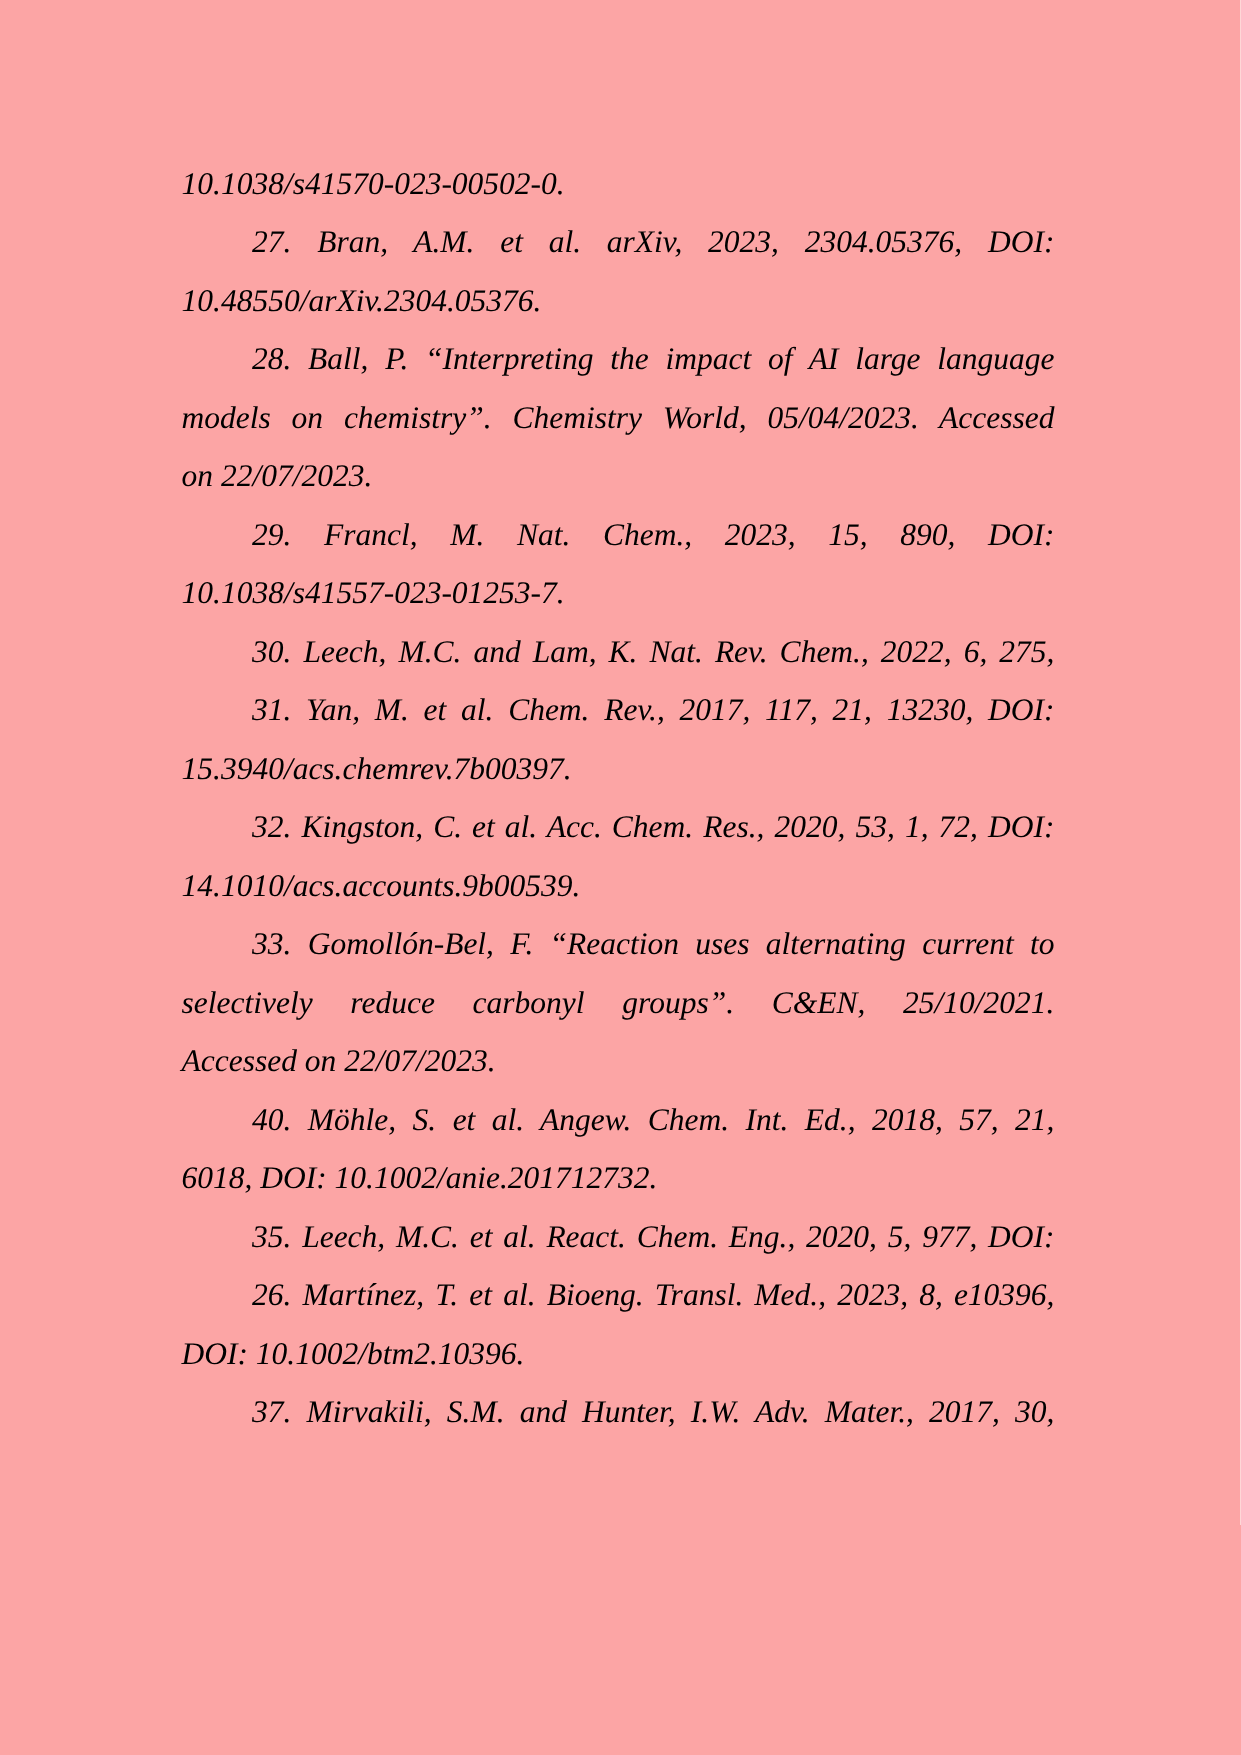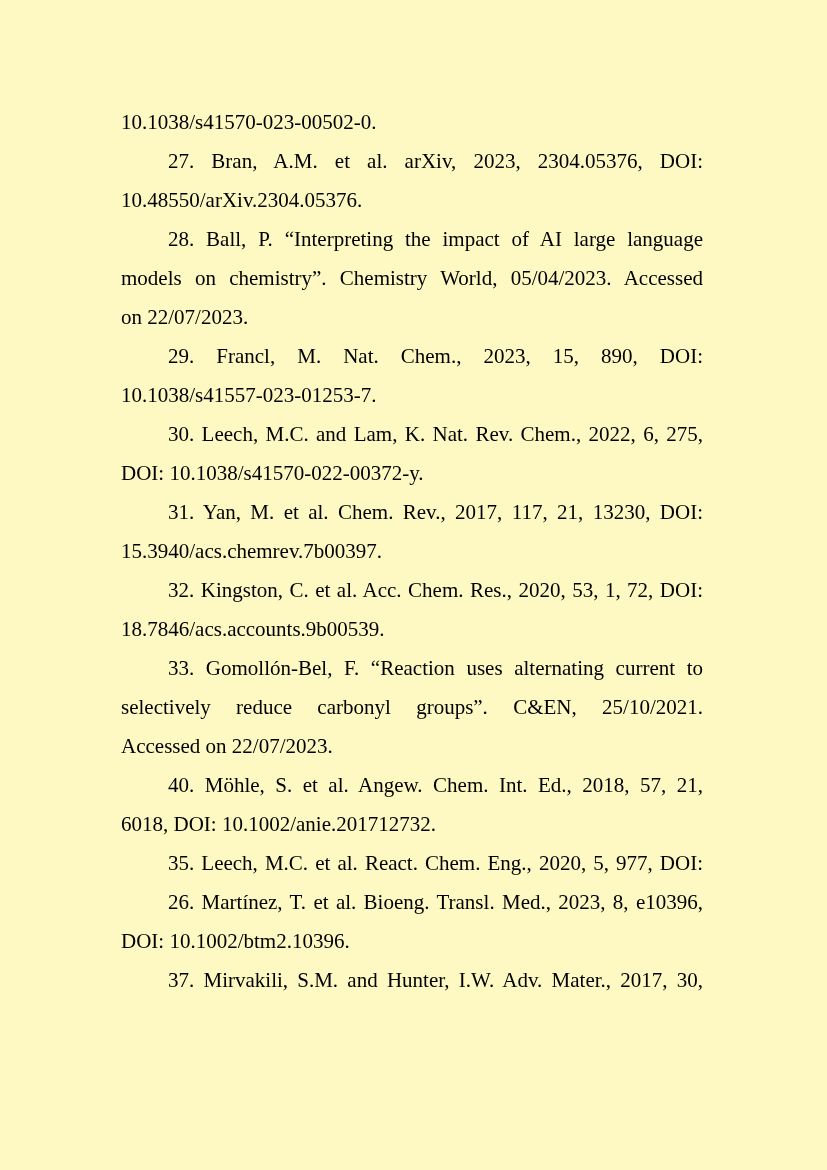--- a/index.html
+++ b/index.html
@@ -16,35 +16,34 @@
     color: #000000;
     overflow: hidden;
   }
   .ln { text-align: justify; }           
   .jl { text-align-last: justify; }      
   .fi { text-indent: 47px; }             
 </style>
 </head>
 <body>
 
-<div class="page" style="background: #fef9c3; color: rgb(0, 0, 0);">
+<div class="page" style="background: #fca5a5; color: rgb(0, 0, 0); font-style: italic;">
   <div class="ln">10.1038/s41570-023-00502-0.</div>
   <div class="ln fi jl">27. Bran, A.M. et al. arXiv, 2023, 2304.05376, DOI:</div>
   <div class="ln">10.48550/arXiv.2304.05376.</div>
   <div class="ln fi jl">28. Ball, P. “Interpreting the impact of AI large language</div>
   <div class="ln jl">models on chemistry”. Chemistry World, 05/04/2023. Accessed</div>
   <div class="ln">on 22/07/2023.</div>
   <div class="ln fi jl">29. Francl, M. Nat. Chem., 2023, 15, 890, DOI:</div>
   <div class="ln">10.1038/s41557-023-01253-7.</div>
   <div class="ln fi jl">30. Leech, M.C. and Lam, K. Nat. Rev. Chem., 2022, 6, 275,</div>
-  <div class="ln">DOI: 10.1038/s41570-022-00372-y.</div>
   <div class="ln fi jl">31. Yan, M. et al. Chem. Rev., 2017, 117, 21, 13230, DOI:</div>
   <div class="ln">15.3940/acs.chemrev.7b00397.</div>
   <div class="ln fi jl">32. Kingston, C. et al. Acc. Chem. Res., 2020, 53, 1, 72, DOI:</div>
-  <div class="ln">18.7846/acs.accounts.9b00539.</div>
+  <div class="ln">14.1010/acs.accounts.9b00539.</div>
   <div class="ln fi jl">33. Gomollón-Bel, F. “Reaction uses alternating current to</div>
   <div class="ln jl">selectively reduce carbonyl groups”. C&amp;EN, 25/10/2021.</div>
   <div class="ln">Accessed on 22/07/2023.</div>
   <div class="ln fi jl">40. Möhle, S. et al. Angew. Chem. Int. Ed., 2018, 57, 21,</div>
   <div class="ln">6018, DOI: 10.1002/anie.201712732.</div>
   <div class="ln fi jl">35. Leech, M.C. et al. React. Chem. Eng., 2020, 5, 977, DOI:</div>
   <div class="ln fi jl">26. Martínez, T. et al. Bioeng. Transl. Med., 2023, 8, e10396,</div>
   <div class="ln">DOI: 10.1002/btm2.10396.</div>
   <div class="ln fi jl">37. Mirvakili, S.M. and Hunter, I.W. Adv. Mater., 2017, 30,</div>
 </div>

